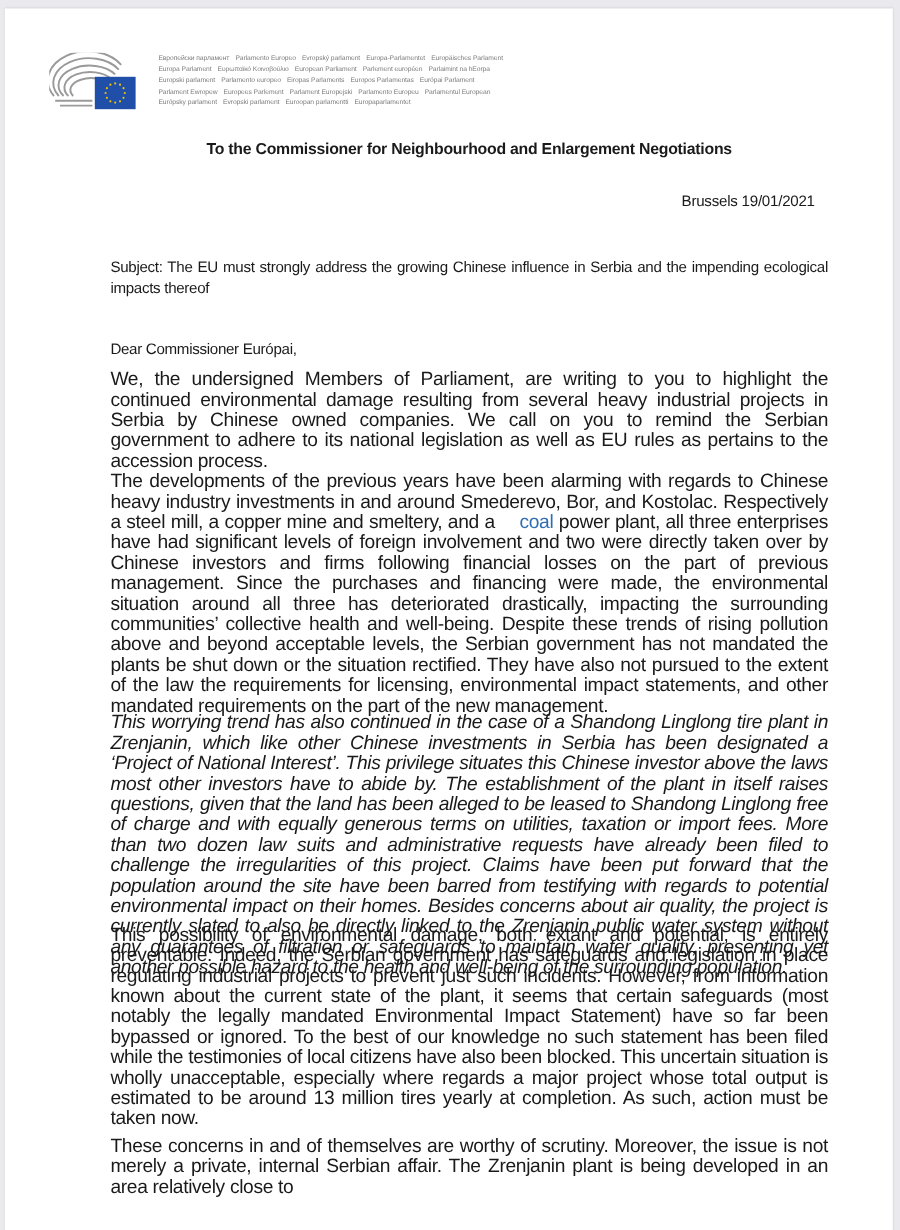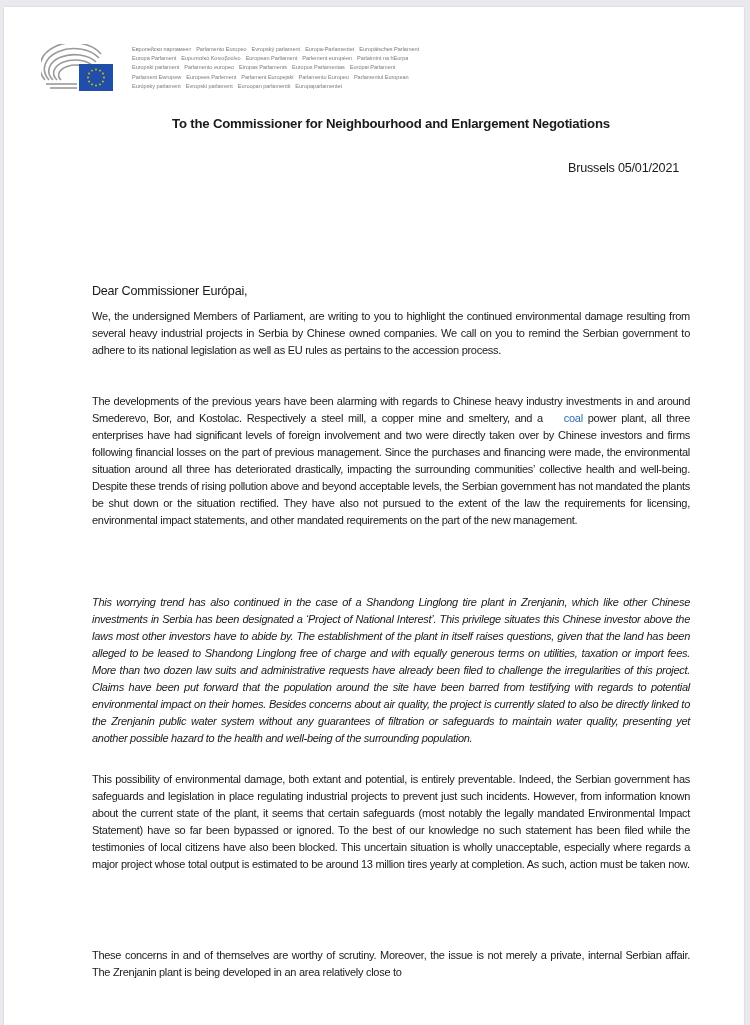--- a/index.html
+++ b/index.html
@@ -36,21 +36,21 @@
     position: absolute; top: 154px; right: 65px;
     font-size: 12.6px; color: #1a1a1a; letter-spacing: -0.2px;
   }
   .subject {
     top: 208px; font-size: 12.6px; line-height: 17px; text-align: justify; letter-spacing: -0.25px;
   }
   .salutation {
     top: 277px; font-size: 12.6px; letter-spacing: -0.25px;
   }
   .body-para {
-    font-size: 11px; line-height: 17px; text-align: justify; letter-spacing: -0.28px;
+    font-size: 16px; line-height: 17px; text-align: justify; letter-spacing: -0.28px;
     margin: 0;
   }
   .p1 { top: 301px; }
   .p2 { top: 386px; }
   .p3 { top: 587px; font-style: italic; }
   .p4 { top: 764px; }
   .p5 { top: 940px; }
   .hl { color: #2e6db5; margin-left: 16px; }
 </style>
 </head>
@@ -90,22 +90,23 @@
   <div class="langs" id="langs">
       <div class="row"><span>Европейски парламент</span><span>Parlamento Europeo</span><span>Evropský parlament</span><span>Europa-Parlamentet</span><span>Europäisches Parlament</span></div>
       <div class="row"><span>Europa Parlament</span><span>Ευρωπαϊκό Κοινοβούλιο</span><span>European Parliament</span><span>Parlement européen</span><span>Parlaimint na hEorpa</span></div>
       <div class="row"><span>Europski parlament</span><span>Parlamento europeo</span><span>Eiropas Parlaments</span><span>Europos Parlamentas</span><span>Európai Parlament</span></div>
       <div class="row"><span>Parlament Ewropew</span><span>Europees Parlement</span><span>Parlament Europejski</span><span>Parlamento Europeu</span><span>Parlamentul European</span></div>
       <div class="row"><span>Európsky parlament</span><span>Evropski parlament</span><span>Euroopan parlamentti</span><span>Europaparlamentet</span></div>
     </div>
 
   <div class="content addressee">To the Commissioner for Neighbourhood and Enlargement Negotiations</div>
 
-  <div class="date">Brussels 05/01/2021</div>
+  <div class="date">Brussels 19/01/2021</div>
 
+  <div class="content subject">Subject: The EU must strongly address the growing Chinese influence in Serbia and the impending ecological impacts thereof</div>
 
   <div class="content salutation">Dear Commissioner  Európai,</div>
 
   <p class="content body-para p1">We, the undersigned Members of Parliament, are writing to you to highlight the continued environmental damage resulting from several heavy industrial projects in Serbia by Chinese owned companies. We call on you to remind the Serbian government to adhere to its national legislation as well as EU rules as pertains to the accession process.</p>
 
   <p class="content body-para p2"><span>The developments of the previous years have been alarming with regards to Chinese heavy industry investments in and around Smederevo, Bor, and Kostolac. Respectively a steel mill, a copper mine and smeltery, and a </span><span class="hl">coal</span><span> power plant, all three enterprises have had significant levels of foreign involvement and two were directly taken over by Chinese investors and firms following financial losses on the part of previous management. Since the purchases and financing were made, the environmental situation around all three has deteriorated drastically, impacting the surrounding communities’ collective health and well-being. Despite these trends of rising pollution above and beyond acceptable levels, the Serbian government has not mandated the plants be shut down or the situation rectified. They have also not pursued to the extent of the law the requirements for licensing, environmental impact statements, and other mandated requirements on the part of the new management.</span></p>
 
   <p class="content body-para p3">This worrying trend has also continued in the case of a Shandong Linglong tire plant in Zrenjanin, which like other Chinese investments in Serbia has been designated a ‘Project of National Interest’. This privilege situates this Chinese investor above the laws most other investors have to abide by. The establishment of the plant in itself raises questions, given that the land has been alleged to be leased to Shandong Linglong free of charge and with equally generous terms on utilities, taxation or import fees. More than two dozen law suits and administrative requests have already been filed to challenge the irregularities of this project. Claims have been put forward that the population around the site have been barred from testifying with regards to potential environmental impact on their homes. Besides concerns about air quality, the project is currently slated to also be directly linked to the Zrenjanin public water system without any guarantees of filtration or safeguards to maintain water quality, presenting yet another possible  hazard to the health and well-being of the surrounding population.</p>
 
   <p class="content body-para p4">This possibility of environmental damage, both extant and potential, is entirely preventable. Indeed, the Serbian government has safeguards and legislation in place regulating industrial projects to prevent just such incidents. However, from information known about the current state of the plant, it seems that certain safeguards (most notably the legally mandated Environmental Impact Statement) have so far been bypassed or ignored. To the best of our knowledge no such statement has been filed while the testimonies of local citizens have also been blocked.  This uncertain situation is wholly unacceptable, especially where regards a major project whose total output is estimated to be around 13 million tires yearly at completion. As such, action must be taken now.</p>

